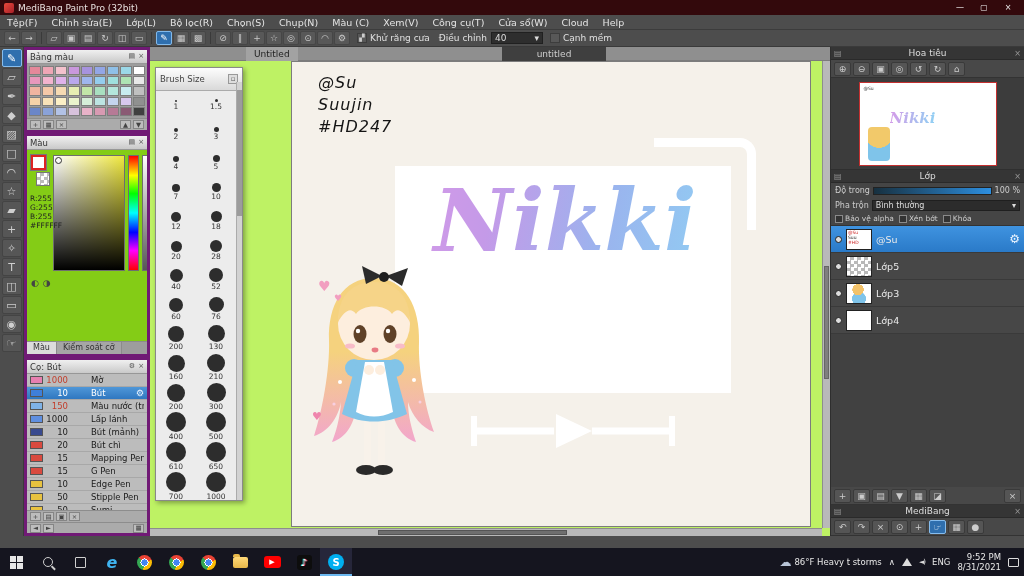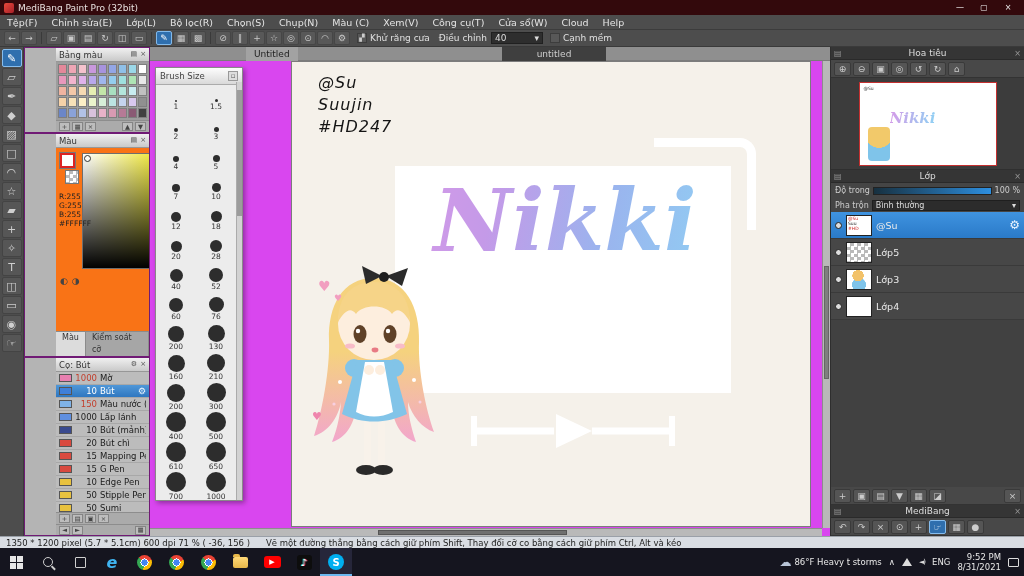--- a/index.html
+++ b/index.html
@@ -25,75 +25,75 @@
   .tb-select{width:52px;height:12px;background:#2e2e2e;border:1px solid #202020;color:#ddd;font-size:9px;display:flex;align-items:center;justify-content:space-between;padding:0 3px;margin-left:3px;}
 
   
   .workspace{position:absolute;top:47px;left:0;right:0;bottom:40px;background:#9b9b9b;}
   .toolstrip{position:absolute;left:0;top:0;bottom:0;width:24px;background:#4d4d4d;border-right:1px solid #3a3a3a;display:flex;flex-direction:column;align-items:center;gap:1px;padding-top:2px;}
   .ts-icon{width:20px;height:18px;display:flex;align-items:center;justify-content:center;color:#cfcfcf;font-size:11px;background:#565656;border:1px solid #444;border-radius:2px;}
   .ts-icon.sel{background:#2f6fae;border-color:#86bdee;color:#fff;}
 
   
   .leftcol{position:absolute;left:24px;top:0;bottom:0;width:126px;background:#a6a6a6;display:flex;flex-direction:column;}
-  .panel{background:#b4b4b4;border:1px solid #701a75;display:flex;flex-direction:column;overflow:hidden;padding-left:31px;}
+  .panel{background:#b4b4b4;border:3px solid #701a75;display:flex;flex-direction:column;overflow:hidden;}
   .panel-h{flex:0 0 13px;background:linear-gradient(#f0f0f0,#c9c9c9);border-bottom:1px solid #979797;display:flex;align-items:center;padding:0 3px;font-size:8.5px;color:#333;}
   .ph-btns{margin-left:auto;display:flex;gap:3px;color:#555;font-size:7px;line-height:13px;}
   .palette-panel{flex:0 0 86px;}
   .palette-grid{flex:1;display:grid;grid-template-columns:repeat(9,1fr);gap:1px;padding:2px;background:#9d9d9d;}
   .swatch{border:1px solid #7e7e7e;min-height:8px;}
   .panel-foot{flex:0 0 12px;background:#ababab;border-top:1px solid #8d8d8d;display:flex;align-items:center;gap:2px;padding:0 3px;}
   .lt-icon{width:11px;height:9px;background:#bdbdbd;border:1px solid #858585;color:#444;font-size:6.5px;display:flex;align-items:center;justify-content:center;}
 
   .color-panel{flex:0 0 224px;position:relative;}
-  .color-body{position:relative;flex:1;background:#f97316;}
+  .color-body{position:relative;flex:1;background:#84cc16;}
   .fg-swatch{position:absolute;left:4px;top:5px;width:15px;height:15px;background:#fff;border:2px solid #d22;box-shadow:0 0 0 1px #777;}
   .bg-swatch{position:absolute;left:9px;top:22px;width:14px;height:14px;border:1px solid #777;background-image:conic-gradient(#bbb 25%,#fff 0 50%,#bbb 0 75%,#fff 0);background-size:7px 7px;}
   .sv-box{position:absolute;left:26px;top:5px;width:72px;height:116px;border:1px solid #6e6e6e;background:linear-gradient(to top,#000,rgba(0,0,0,0)),linear-gradient(to right,#fff,#efe73e);}
   .sv-cursor{position:absolute;left:1px;top:1px;width:7px;height:7px;border:1px solid #333;border-radius:50%;background:rgba(255,255,255,.6);}
   .hue-bar{position:absolute;left:101px;top:5px;width:11px;height:116px;border:1px solid #6e6e6e;background:linear-gradient(#f00,#ff0 17%,#0f0 33%,#0ff 50%,#00f 67%,#f0f 83%,#f00);}
   .opa-bar{position:absolute;left:115px;top:5px;width:6px;height:116px;border:1px solid #6e6e6e;background:linear-gradient(#fff,#555);}
   .rgb-col{position:absolute;left:3px;top:44px;font-size:7.5px;color:#222;line-height:9px;}
   .round-btns{position:absolute;left:4px;top:128px;display:flex;gap:4px;color:#444;font-size:9px;}
   .color-tabs{flex:0 0 13px;display:flex;background:#9d9d9d;border-top:1px solid #8b8b8b;}
   .ptab{padding:0 6px;font-size:8px;color:#333;line-height:12px;background:#a6a6a6;border-right:1px solid #8b8b8b;}
   .ptab.active{background:#dcdcdc;}
 
   .brush-panel{flex:1;}
   .brush-list{flex:1;background:#bcbcbc;overflow:hidden;}
   .brush-row{height:13px;display:flex;align-items:center;gap:3px;padding:0 3px;border-bottom:1px solid #a8a8a8;}
   .brush-row.sel{background:linear-gradient(#4f97d8,#2f77c0);}
   .brush-row.sel .b-size,.brush-row.sel .b-name{color:#fff !important;}
   .b-icon{flex:0 0 13px;height:8px;border:1px solid #555;}
   .b-size{flex:0 0 22px;text-align:right;font-size:8.5px;color:#222;}
-  .b-name{font-size:8.5px;color:#1a1a1a;white-space:nowrap;overflow:hidden;}
+  .b-name{font-size:8.5px;color:#1a1a1a;white-space:nowrap;overflow:hidden;margin-left:20px;}
   .b-gear{margin-left:auto;color:#eaf4ff;font-size:9px;}
   .brush-strip{flex:0 0 11px;background:#ababab;border-top:1px solid #8d8d8d;display:flex;align-items:center;gap:2px;padding:0 3px;}
 
   
-  .canvas-area{position:absolute;left:150px;right:194px;top:0;bottom:0;background:#d946ef;overflow:hidden;}
+  .canvas-area{position:absolute;left:150px;right:194px;top:0;bottom:0;background:#bef264;overflow:hidden;}
   .tabbar{position:absolute;top:0;left:0;right:0;height:14px;background:#8f8f8f;border-bottom:1px solid #7b7b7b;}
   .tab-untitled{position:absolute;left:96px;top:0;height:14px;padding:0 8px;font-size:9px;color:#222;display:flex;align-items:center;background:#a2a2a2;}
   .doc-float-title{position:absolute;left:352px;top:0;width:104px;height:14px;background:#3f3f3f;color:#cfcfcf;font-size:9px;display:flex;align-items:center;justify-content:center;}
   .canvas{position:absolute;left:142px;top:15px;width:518px;height:464px;background:#f5f1ea;box-shadow:0 0 0 1px #7c7c7c;overflow:hidden;}
   .handtext{position:absolute;left:26px;top:10px;font-size:16px;font-style:italic;color:#151515;line-height:22px;letter-spacing:1px;}
   .inner-white{position:absolute;left:103px;top:104px;width:336px;height:227px;background:#fff;}
   .nikki{position:absolute;left:106px;top:116px;width:334px;text-align:center;font-family:"DejaVu Serif","Liberation Serif",serif;font-style:italic;font-weight:bold;font-size:86px;line-height:1;background:linear-gradient(100deg,#d69ae8 0%,#c49ae8 28%,#9ab4ee 62%,#8fd2f4 100%);-webkit-background-clip:text;background-clip:text;color:transparent;}
   .bracket{position:absolute;left:362px;top:76px;width:102px;height:92px;border-top:9px solid #fff;border-right:9px solid #fff;border-top-right-radius:16px;}
   .arrow-deco{position:absolute;left:176px;top:346px;}
   .chibi{position:absolute;left:2px;top:200px;}
   .heart{position:absolute;color:#f29ec0;}
   .vscroll{position:absolute;right:0;top:14px;bottom:8px;width:8px;background:#b9b9b9;border-left:1px solid #8d8d8d;}
   .vthumb{position:absolute;left:1px;right:1px;top:44%;height:24%;background:#7f7f7f;border:1px solid #666;}
   .hscroll{position:absolute;left:0;right:8px;bottom:0;height:8px;background:#b9b9b9;border-top:1px solid #8d8d8d;}
   .hthumb{position:absolute;top:1px;bottom:1px;left:34%;width:28%;background:#6f6f6f;border:1px solid #555;}
 
   
   .bsp{position:absolute;left:5px;top:20px;width:88px;height:434px;background:#ececec;border:1px solid #898989;box-shadow:2px 2px 5px rgba(0,0,0,.35);}
-  .bsp-h{height:17px;background:linear-gradient(#fdfdfd,#d9d9d9);font-size:8.5px;color:#444;display:flex;align-items:center;padding:0 4px;border-bottom:1px solid #ababab;}
+  .bsp-h{height:23px;background:linear-gradient(#fdfdfd,#d9d9d9);font-size:8.5px;color:#444;display:flex;align-items:center;padding:0 4px;border-bottom:1px solid #ababab;}
   .bsp-h .mini-box{margin-left:auto;background:#ddd;border-color:#999;color:#555;}
   .bsp-grid{position:absolute;top:14px;left:0;right:6px;bottom:0;display:grid;grid-template-columns:1fr 1fr;align-content:start;}
   .bs-cell{height:30px;display:flex;flex-direction:column;align-items:center;justify-content:flex-end;padding-bottom:1px;}
   .bs-dot{border-radius:50%;background:#2d2d2d;flex:0 0 auto;}
   .bs-num{font-size:7.5px;color:#333;line-height:9px;}
   .bsp-scroll{position:absolute;right:0;top:14px;bottom:0;width:6px;background:#d2d2d2;border-left:1px solid #ababab;}
   .bsp-sthumb{position:absolute;left:0;right:0;top:2%;height:30%;background:#9c9c9c;}
 
   
   .rightcol{position:absolute;right:0;top:0;bottom:0;width:194px;background:#414141;display:flex;flex-direction:column;border-left:1px solid #2e2e2e;}
@@ -658,20 +658,34 @@
         <span class="op-track"></span>
         <span>100 %</span>
       </div>
       <div class="blend-row">
         <span>Pha trộn</span>
         <span class="dd">
           <span>Bình thường</span>
           <span>▾</span>
         </span>
       </div>
+      <div class="cb-row">
+          <span class="cb-item">
+            <span class="cb"></span>
+            <span>Bảo vệ alpha</span>
+          </span>
+          <span class="cb-item">
+            <span class="cb"></span>
+            <span>Xén bớt</span>
+          </span>
+          <span class="cb-item">
+            <span class="cb"></span>
+            <span>Khóa</span>
+          </span>
+        </div>
       <div class="layer-list">
           <div class="layer-row sel">
             <span class="vis-dot"></span>
             <span class="l-thumb">
               <span class="tiny-line" style="color:#c22">@Su</span>
               <span class="tiny-line">Suu</span>
               <span class="tiny-line" style="color:#c22">#HD</span>
             </span>
             <span class="l-name">@Su</span>
             <span class="b-gear" style="margin-left:auto;font-size:12px;">⚙</span>
@@ -714,24 +728,20 @@
           <span class="dk-icon">×</span>
           <span class="dk-icon">⊙</span>
           <span class="dk-icon">+</span>
           <span class="dk-icon sel">☞</span>
           <span class="dk-icon">▦</span>
           <span class="dk-icon">●</span>
         </div>
     </div>
   </div>
 
-  <div class="statusbar">
-    <span>1350 * 1200 pixel  (5.7 * 5.1cm)  600 dpi  71 %  ( -36, 156 )</span>
-    <span>Vẽ một đường thẳng bằng cách giữ phím Shift, Thay đổi cỡ co bằng cách giữ phím Ctrl, Alt và kéo</span>
-  </div>
 
   <div class="taskbar">
     <button class="tb-btn">
       <span class="win-logo">
           <span></span>
           <span></span>
           <span></span>
           <span></span>
         </span>
     </button>

